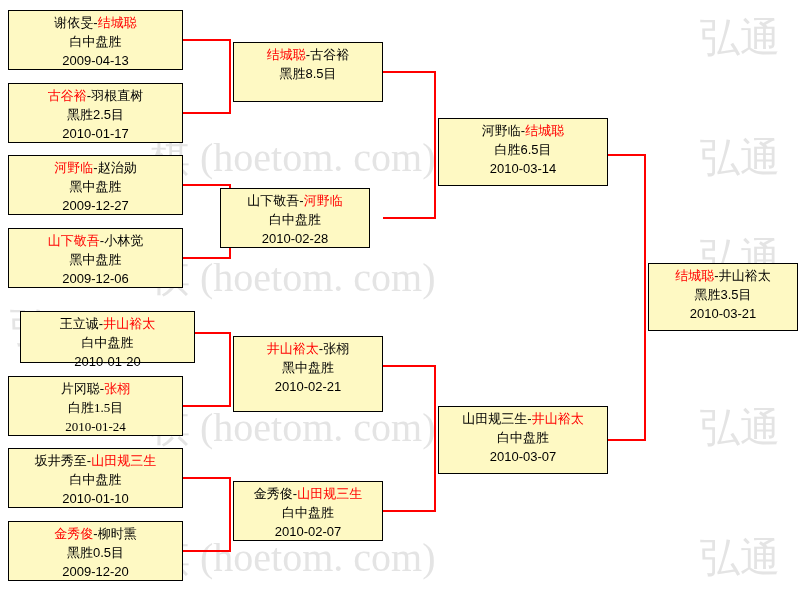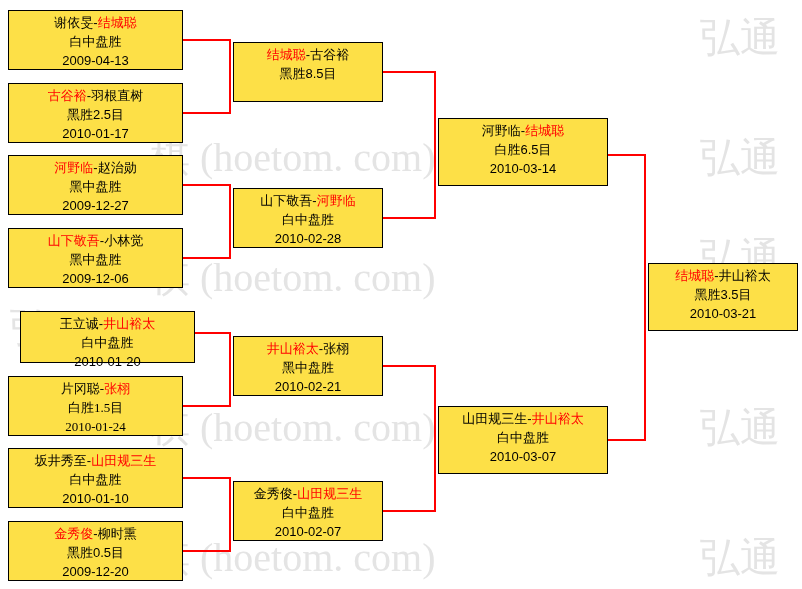--- a/index.html
+++ b/index.html
@@ -42,21 +42,21 @@
     left: 0; top: 0;
     width: 802px; height: 589px;
     z-index: 1;
     pointer-events: none;
   }
   
   .match {
     position: absolute;
     box-sizing: border-box;
     border: 1px solid #000000;
-    background: #fde047;
+    background: #fef9c3;
     z-index: 2;
     text-align: center;
     font-size: 13px;
     line-height: 1.45;
     color: #000000;
     padding-top: 3px;
     font-family: "Liberation Sans", sans-serif;
   }
   .match .players {
     white-space: nowrap;
@@ -173,29 +173,29 @@
     <div class="date">2009-12-20</div>
   </div>
 
   <div class="match" style="left:233px; top:42px; width:150px; height:60px;">
     <div class="players">
       <span class="p-red">结城聪</span><span class="sep">-</span><span>古谷裕</span>
     </div>
     <div class="result">黑胜8.5目</div>
   </div>
 
-  <div class="match" style="left:233px; top:188px; width:150px; height:60px;">
+  <div class="match" style="left:220px; top:188px; width:150px; height:60px;">
     <div class="players">
       <span>山下敬吾</span><span class="sep">-</span><span class="p-red">河野临</span>
     </div>
     <div class="result">白中盘胜</div>
     <div class="date">2010-02-28</div>
   </div>
 
-  <div class="match" style="left:233px; top:336px; width:150px; height:60px;">
+  <div class="match" style="left:233px; top:336px; width:150px; height:76px;">
     <div class="players">
       <span class="p-red">井山裕太</span><span class="sep">-</span><span>张栩</span>
     </div>
     <div class="result">黑中盘胜</div>
     <div class="date">2010-02-21</div>
   </div>
 
   <div class="match" style="left:233px; top:481px; width:150px; height:60px;">
     <div class="players">
       <span>金秀俊</span><span class="sep">-</span><span class="p-red">山田规三生</span>

